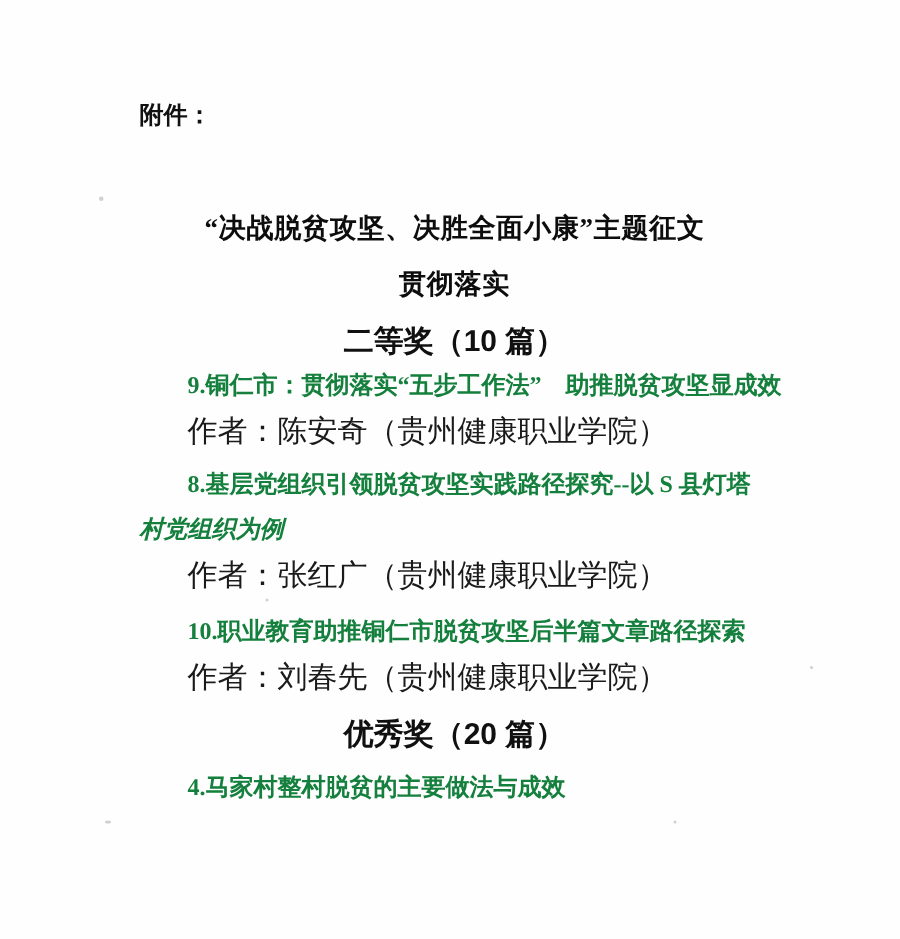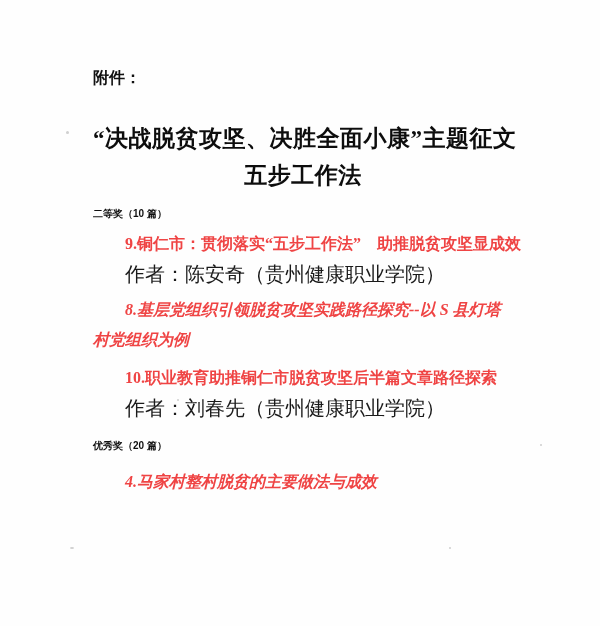--- a/index.html
+++ b/index.html
@@ -24,61 +24,61 @@
   }
   .attachment {
     margin-top: 66px;
     font-family: "Liberation Sans", "DejaVu Sans", sans-serif;
     font-size: 16px;
     font-weight: 700;
     line-height: 24px;
     color: #111;
   }
   .doc-title {
-    margin-top: 30px;
+    margin-top: 44px;
     text-align: center;
     font-weight: 700;
-    font-size: 23px;
+    font-size: 18px;
     line-height: 37px;
     color: #0d0d0d;
     letter-spacing: 0.5px;
   }
   .title-line { white-space: nowrap; }
   .section-heading {
-    text-align: left;
+    text-align: center;
     font-family: "Liberation Sans", "DejaVu Sans", sans-serif;
-    font-size: 10px;
+    font-size: 20px;
     font-weight: 700;
     line-height: 30px;
     color: #101010;
     white-space: nowrap;
   }
   .entry-title {
     font-size: 16px;
     font-weight: 700;
     line-height: 30px;
     text-indent: 32px;
     white-space: nowrap;
-    color: #ef4444;
+    color: #15803d;
   }
   .entry-title.cont {
     text-indent: 0;
     white-space: normal;
     font-style: italic;
   }
   .entry-author {
     font-size: 20px;
     font-weight: 400;
     line-height: 30px;
     text-indent: 32px;
     white-space: nowrap;
     color: #1a1a1a;
   }
   .mt5 { margin-top: 5px; }
-  .mt6 { margin-top: 6px; font-style: italic; }
+  .mt6 { margin-top: 6px; }
   .mt8 { margin-top: 8px; }
   
   .speck {
     position: absolute;
     width: 3px;
     height: 3px;
     border-radius: 50%;
     background: #aaa;
     opacity: 0.55;
   }
@@ -91,31 +91,32 @@
 </head>
 <body>
 
 <div class="page">
   <div class="content">
 
     <div class="attachment">附件：</div>
 
     <div class="doc-title">
       <div class="title-line">“决战脱贫攻坚、决胜全面小康”主题征文</div>
-      <div class="title-line">五步工作法</div>
+      <div class="title-line">贯彻落实</div>
     </div>
 
     <div class="section-heading mt5">二等奖（10 篇）</div>
 
     <div class="entry-title">9.铜仁市：贯彻落实“五步工作法”　助推脱贫攻坚显成效</div>
     <div class="entry-author">作者：陈安奇（贵州健康职业学院）</div>
 
 
     <div class="entry-title mt6">8.基层党组织引领脱贫攻坚实践路径探究--以 S 县灯塔</div>
     <div class="entry-title cont">村党组织为例</div>
+    <div class="entry-author">作者：张红广（贵州健康职业学院）</div>
 
     <div class="entry-title mt8">10.职业教育助推铜仁市脱贫攻坚后半篇文章路径探索</div>
     <div class="entry-author">作者：刘春先（贵州健康职业学院）</div>
 
     <div class="section-heading mt8">优秀奖（20 篇）</div>
 
     <div class="entry-title mt6">4.马家村整村脱贫的主要做法与成效</div>
 
   </div>
 

